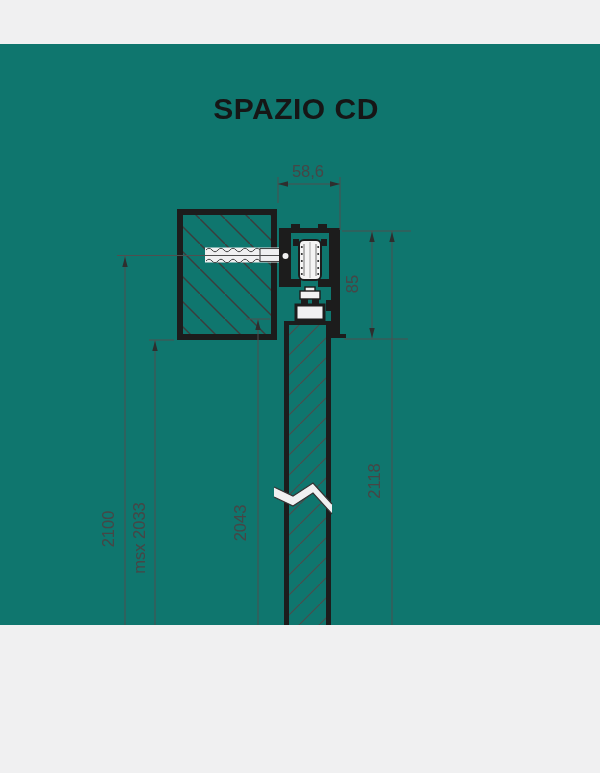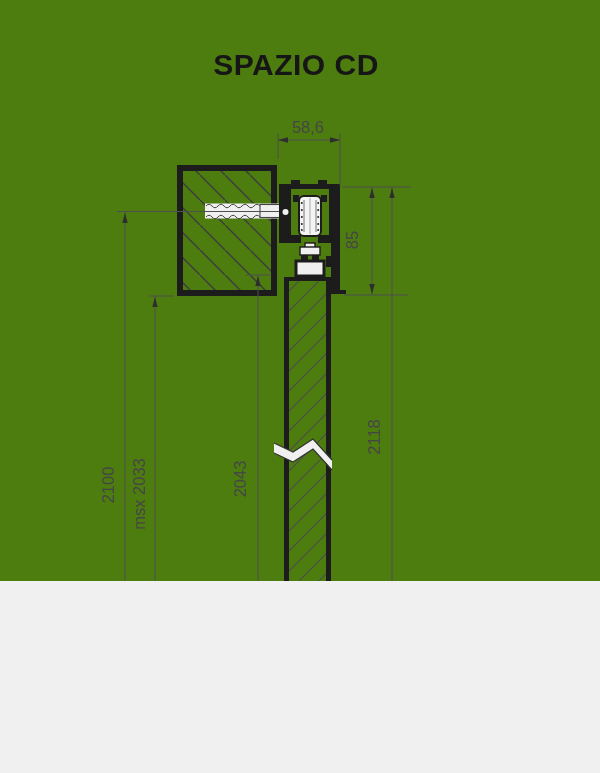--- a/index.html
+++ b/index.html
@@ -1,17 +1,17 @@
 <!DOCTYPE html>
 <html><head>
 <meta charset="utf-8">
 <style>
   html,body{margin:0;padding:0;background:#f0f0f1;}
-  .stage{position:relative;width:600px;height:581px;background:#4d7c0f;overflow:hidden;
-         font-family:"Liberation Sans",sans-serif;}
+  .stage{position:relative;width:600px;height:581px;background:#0f766e;overflow:hidden;
+         font-family:"Liberation Sans",sans-serif;margin-top:44px;}
   .title{position:absolute;top:48px;left:0;right:0;text-align:center;
          font-size:30px;font-weight:bold;letter-spacing:.5px;color:#161616;
          transform:translateX(-4px);}
   svg{position:absolute;left:0;top:0;}
   .ink{fill:#1c1c1c;}
   .bgfill{fill:#f0f0f1;}
   .outline{fill:#f0f0f1;stroke:#1c1c1c;}
   .dimline{stroke:#4f4f4f;stroke-width:1;fill:none;}
   .arrow{fill:#2e2e2e;stroke:none;}
   .dimtext{font-size:16.5px;fill:#464646;font-family:"Liberation Sans",sans-serif;}

